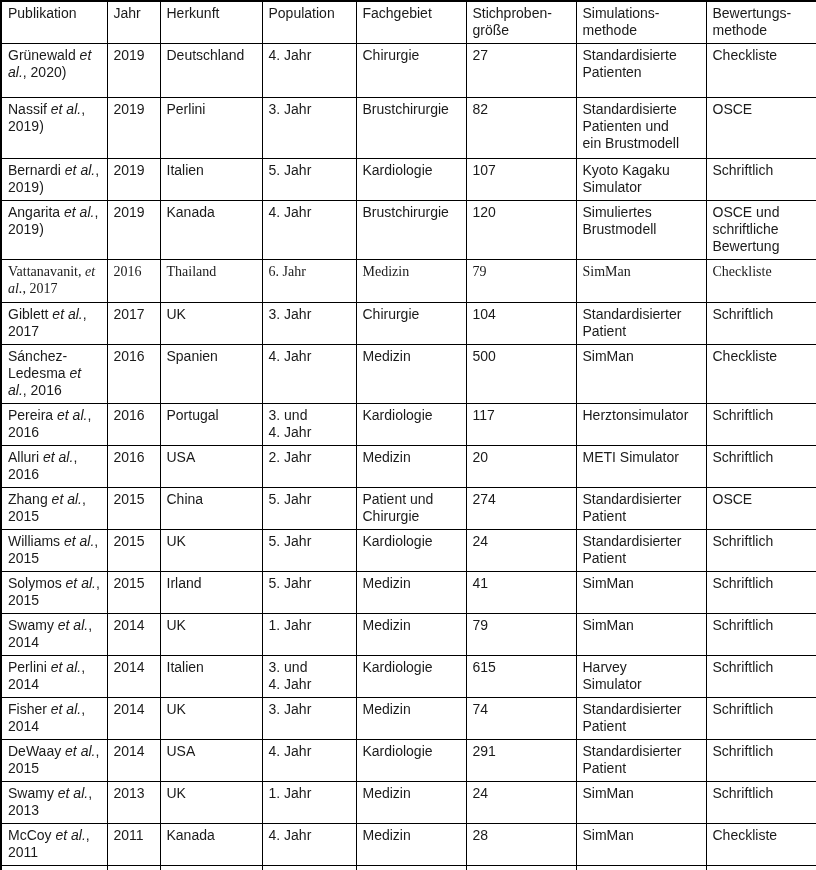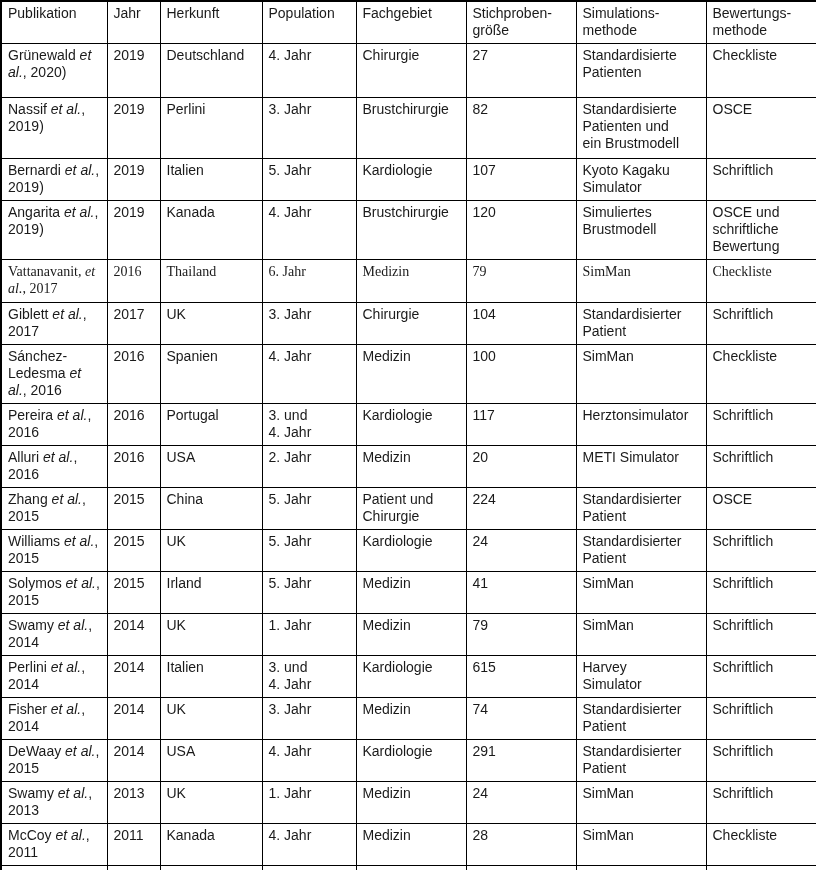--- a/index.html
+++ b/index.html
@@ -154,21 +154,21 @@
     <td>Standardisierter
 Patient</td>
     <td>Schriftlich</td>
   </tr>
       <tr>
     <td><span>Sánchez-Ledesma </span><span class="etal">et al.</span><span>, 2016</span></td>
     <td>2016</td>
     <td>Spanien</td>
     <td>4. Jahr</td>
     <td>Medizin</td>
-    <td>100</td>
+    <td>500</td>
     <td>SimMan</td>
     <td>Checkliste</td>
   </tr>
       <tr>
     <td><span>Pereira </span><span class="etal">et al.</span><span>, 2016</span></td>
     <td>2016</td>
     <td>Portugal</td>
     <td>3. und
 4. Jahr</td>
     <td>Kardiologie</td>
@@ -186,21 +186,21 @@
     <td>METI Simulator</td>
     <td>Schriftlich</td>
   </tr>
       <tr>
     <td><span>Zhang </span><span class="etal">et al.</span><span>, 2015</span></td>
     <td>2015</td>
     <td>China</td>
     <td>5. Jahr</td>
     <td>Patient und
 Chirurgie</td>
-    <td>224</td>
+    <td>274</td>
     <td>Standardisierter
 Patient</td>
     <td>OSCE</td>
   </tr>
       <tr>
     <td><span>Williams </span><span class="etal">et al.</span><span>, 2015</span></td>
     <td>2015</td>
     <td>UK</td>
     <td>5. Jahr</td>
     <td>Kardiologie</td>

